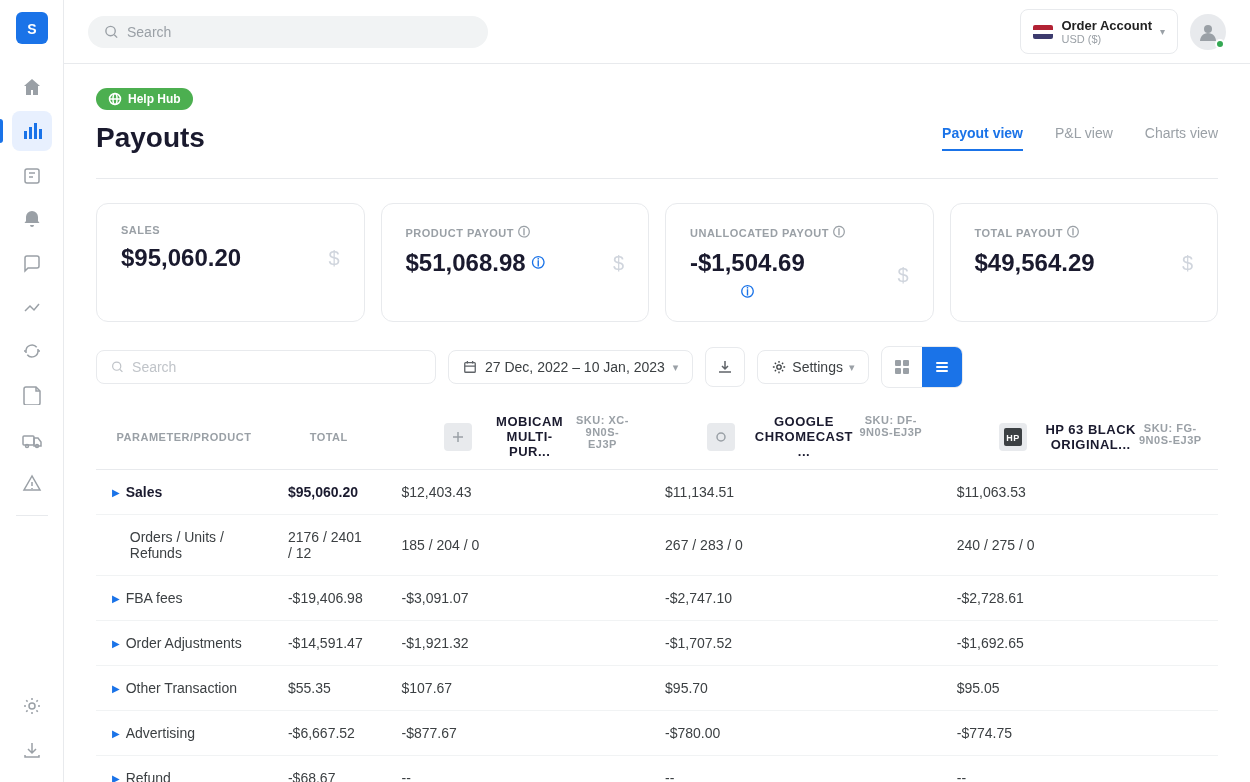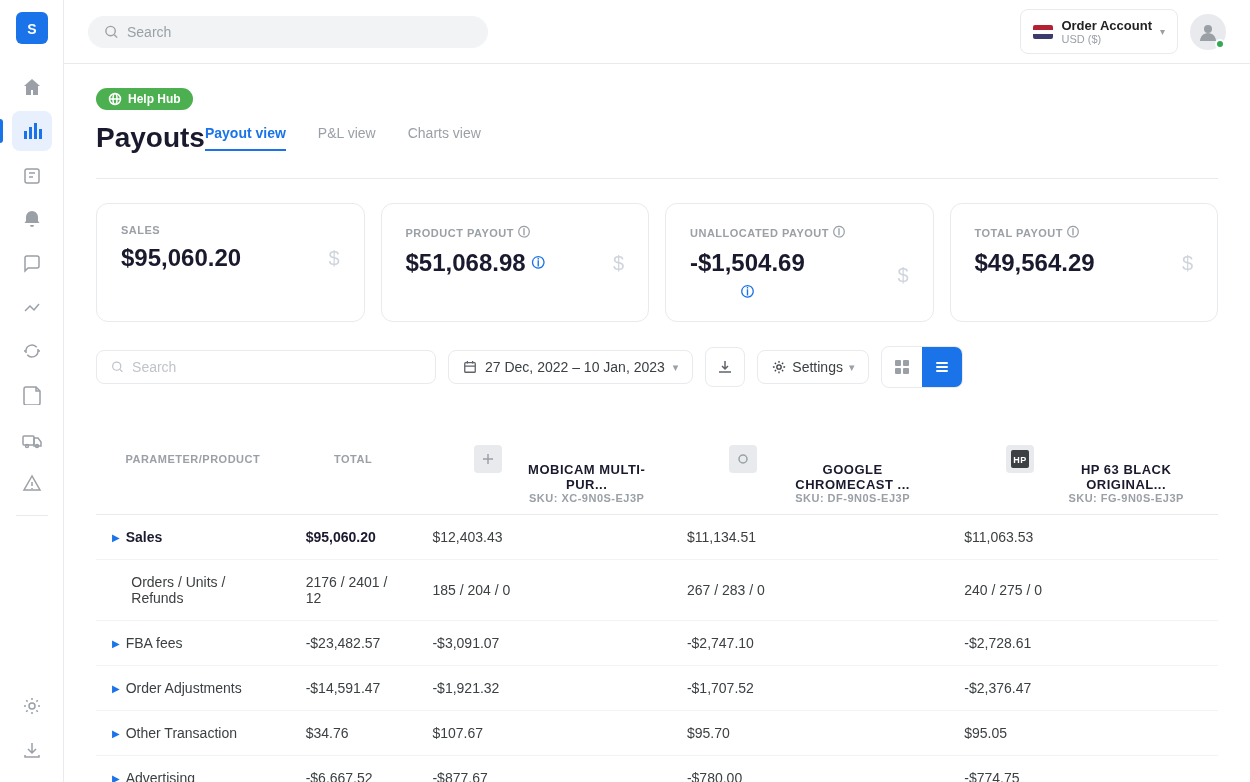--- a/index.html
+++ b/index.html
@@ -34,21 +34,21 @@
     .avatar { width: 36px; height: 36px; border-radius: 50%; background: #e8eaed; display: flex; align-items: center; justify-content: center; position: relative; cursor: pointer; }
     .avatar-online { width: 10px; height: 10px; background: #34a853; border-radius: 50%; position: absolute; bottom: 1px; right: 1px; border: 2px solid #fff; }
 
     
     .page-content { flex: 1; overflow-y: auto; padding: 24px 32px; background: #fff; }
 
     
     .help-hub-badge { display: inline-flex; align-items: center; gap: 6px; background: #4caf50; color: #fff; font-size: 12px; font-weight: 600; padding: 4px 12px; border-radius: 20px; margin-bottom: 12px; cursor: pointer; }
 
     
-    .page-header { display: flex; align-items: center; margin-bottom: 24px; padding-bottom: 0; }
+    .page-header { display: flex; align-items: center; justify-content: space-between; margin-bottom: 24px; padding-bottom: 0; gap: 15px; }
     .page-title { font-size: 28px; font-weight: 700; color: #1a1a2e; }
     .view-tabs { display: flex; align-items: center; gap: 32px; }
     .view-tab { font-size: 14px; color: #9aa0a6; cursor: pointer; padding-bottom: 8px; border-bottom: 2px solid transparent; }
     .view-tab.active { color: #1a73e8; border-bottom: 2px solid #1a73e8; font-weight: 600; }
 
     
     .page-divider { border: none; border-top: 1px solid #e8eaed; margin-bottom: 24px; }
 
     
     .kpi-row { display: grid; grid-template-columns: repeat(4, 1fr); gap: 16px; margin-bottom: 24px; }
@@ -72,21 +72,21 @@
     .view-btn { width: 40px; height: 40px; display: flex; align-items: center; justify-content: center; cursor: pointer; color: #9aa0a6; }
     .view-btn.active { background: #1a73e8; color: #fff; }
 
     
     .data-table { width: 100%; border-collapse: collapse; }
     .data-table th { font-size: 11px; font-weight: 700; color: #9aa0a6; text-transform: uppercase; letter-spacing: 0.5px; padding: 10px 16px; text-align: center; border-bottom: 1px solid #e8eaed; background: #fff; }
     .data-table td { padding: 14px 16px; font-size: 14px; color: #3c4043; border-bottom: 1px solid #f1f3f4; }
     .row-label { display: flex; align-items: center; gap: 6px; }
     .expand-arrow { color: #1a73e8; font-size: 10px; cursor: pointer; }
     .bold-val { font-weight: 700; color: #1a1a2e; }
-    .product-col { display: flex; flex-direction: column; margin-top: 48px; }
+    .product-col { display: flex; flex-direction: row; }
     .product-name { font-size: 13px; font-weight: 600; color: #1a1a2e; }
     .product-sku { font-size: 11px; color: #9aa0a6; }
     .product-icon { width: 28px; height: 28px; background: #e8eaed; border-radius: 4px; display: flex; align-items: center; justify-content: center; margin-right: 8px; flex-shrink: 0; overflow: hidden; margin-left: 42px; }
     .th-product { display: flex; align-items: center; gap: 8px; }
   </style>
 </head>
 <body>
 
 <div class="app-layout">
 
@@ -409,45 +409,45 @@
     <td><span>267 / 283 / 0</span></td>
     <td><span>240 / 275 / 0</span></td>
   </tr>
             <tr>
     <td>
       <div class="row-label">
         <span class="expand-arrow">▶</span>
         <span>FBA fees</span>
       </div>
     </td>
-    <td><span>-$23,482.57</span></td>
+    <td><span>-$19,406.98</span></td>
     <td><span>-$3,091.07</span></td>
     <td><span>-$2,747.10</span></td>
     <td><span>-$2,728.61</span></td>
   </tr>
             <tr>
     <td>
       <div class="row-label">
         <span class="expand-arrow">▶</span>
         <span>Order Adjustments</span>
       </div>
     </td>
     <td><span>-$14,591.47</span></td>
     <td><span>-$1,921.32</span></td>
     <td><span>-$1,707.52</span></td>
-    <td><span>-$2,376.47</span></td>
+    <td><span>-$1,692.65</span></td>
   </tr>
             <tr>
     <td>
       <div class="row-label">
         <span class="expand-arrow">▶</span>
         <span>Other Transaction</span>
       </div>
     </td>
-    <td><span>$34.76</span></td>
+    <td><span>$55.35</span></td>
     <td><span>$107.67</span></td>
     <td><span>$95.70</span></td>
     <td><span>$95.05</span></td>
   </tr>
             <tr>
     <td>
       <div class="row-label">
         <span class="expand-arrow">▶</span>
         <span>Advertising</span>
       </div>

